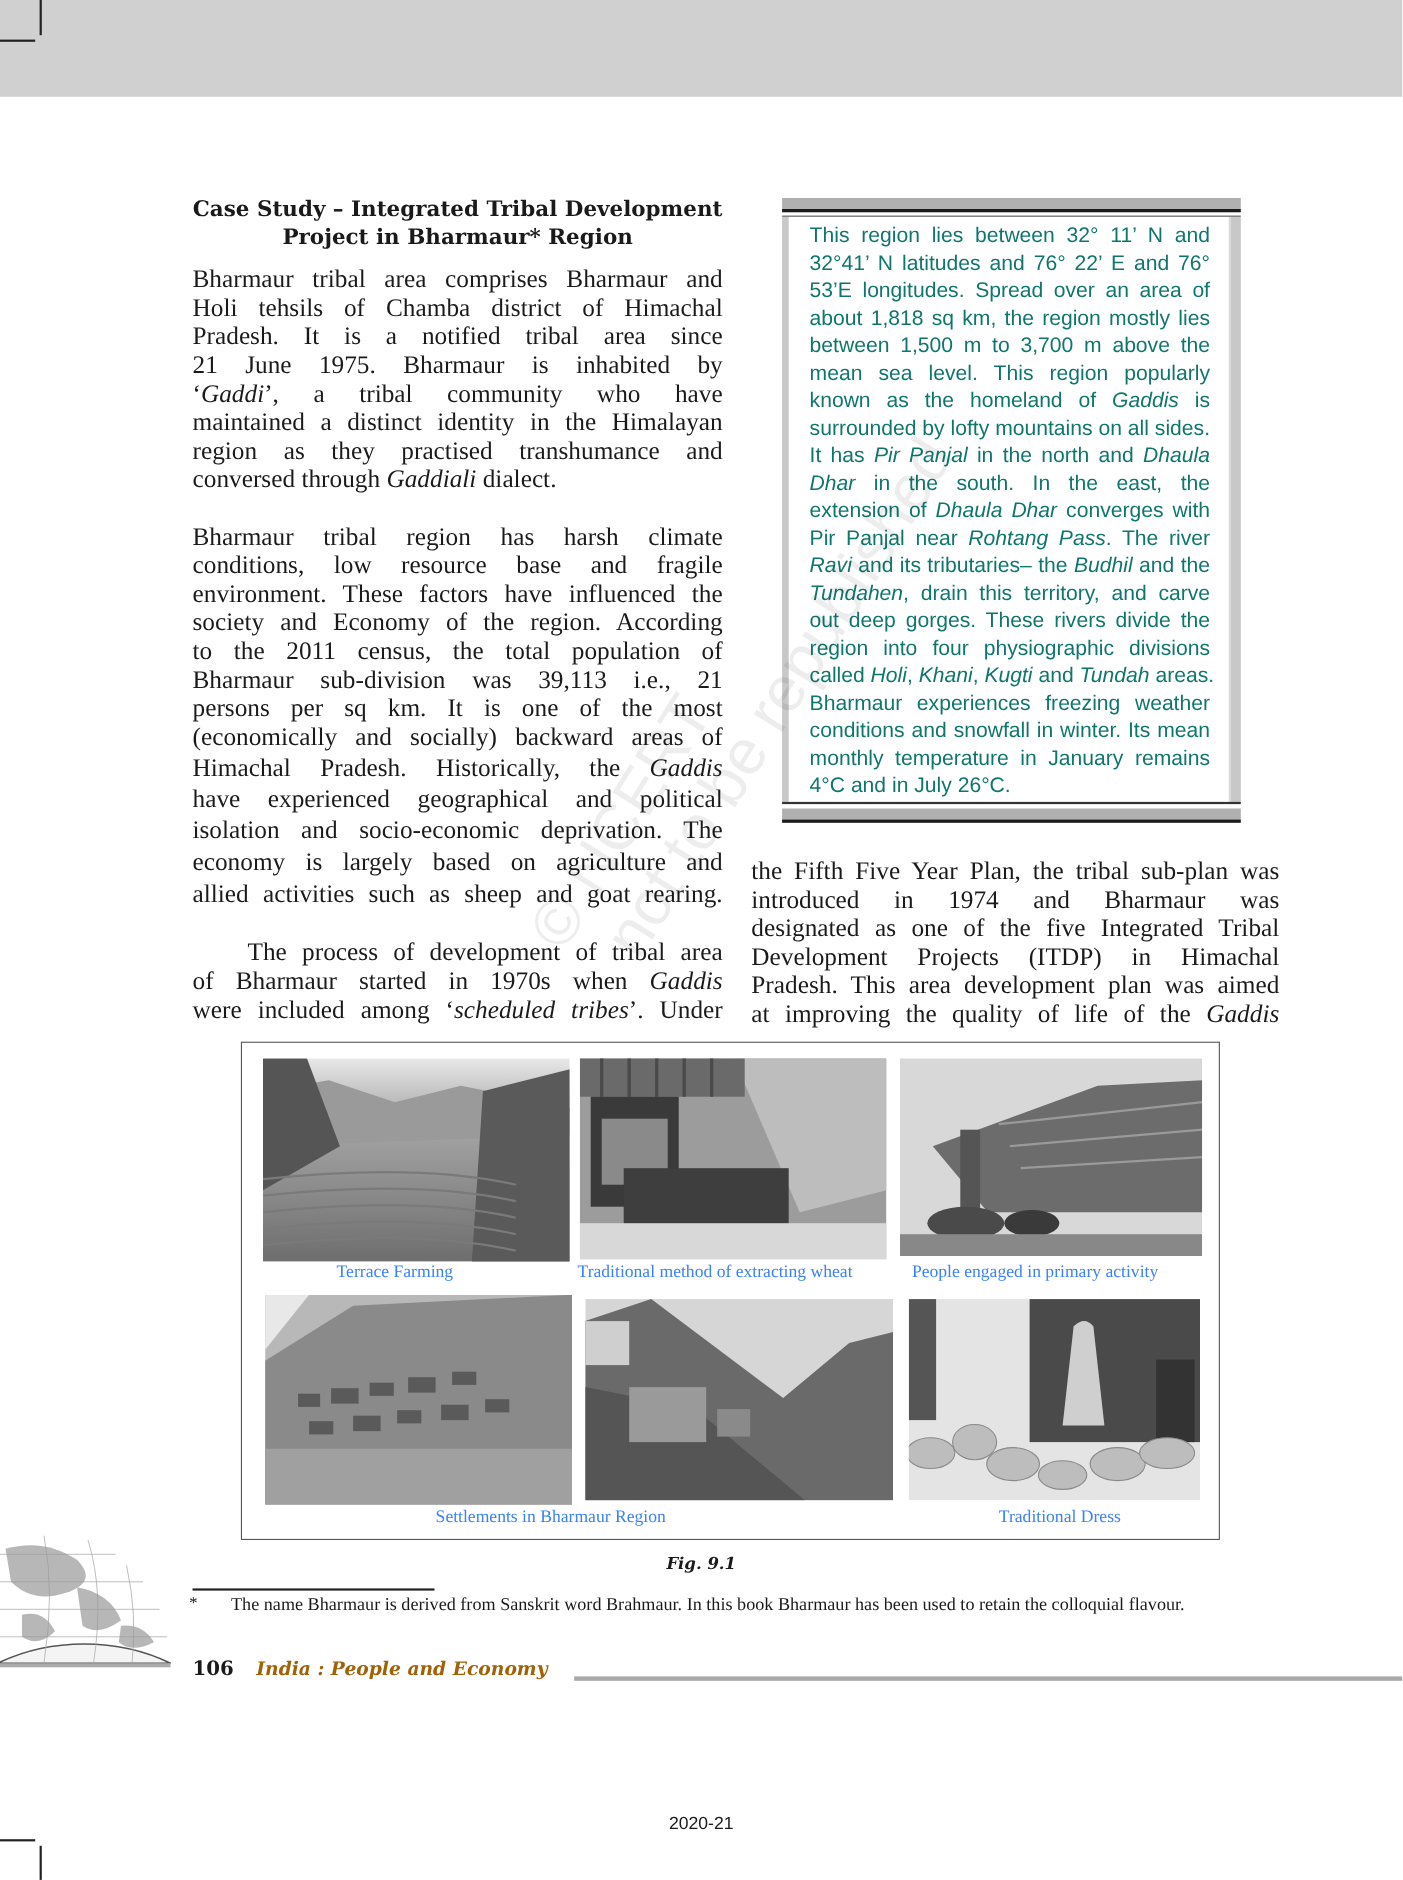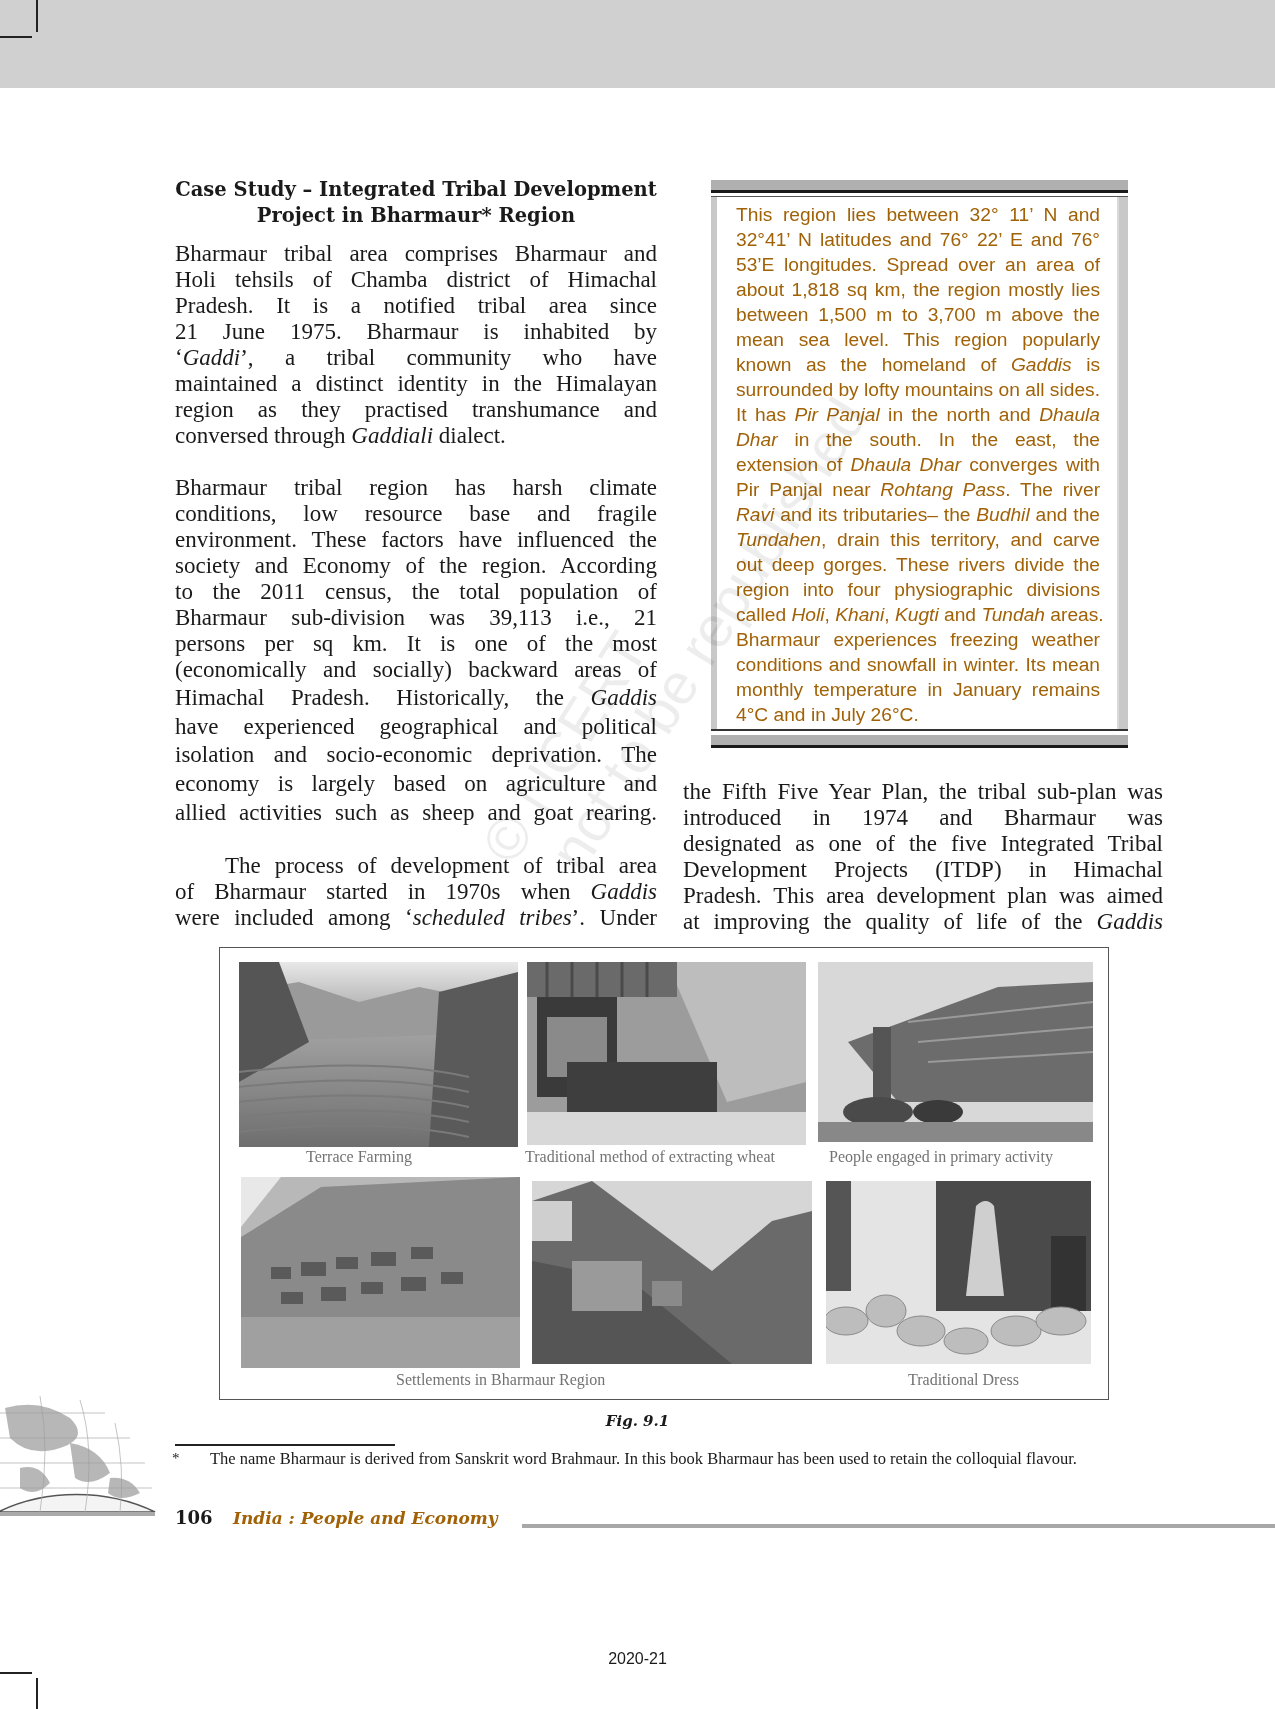--- a/index.html
+++ b/index.html
@@ -11,30 +11,30 @@
   .col p { margin:0; }
   .col .line { display:block; text-align:justify; text-align-last:justify; white-space:nowrap; }
   .col .line.last { text-align-last:left; }
   i { font-style:italic; }
   .box { position:absolute; left:711px; top:180px; width:417px; height:568px; }
   .box .band-top { position:absolute; left:0; top:0; width:417px; height:10px; background:#b0b0b0; }
   .box .rule-top { position:absolute; left:0; top:10px; width:417px; height:3px; background:#1a1a1a; }
   .box .rule-top2 { position:absolute; left:0; top:16px; width:417px; height:1px; background:#555; }
   .box .inner { position:absolute; left:0; top:17px; width:417px; height:533px; background:#c8c8c8; }
   .box .content { position:absolute; left:6px; top:17px; width:400px; height:533px; background:#fff; border-right:2px solid #d9d9d9; }
-  .box .text { position:absolute; left:25px; top:22px; width:364px; font-family:"Liberation Sans", sans-serif; font-size:19.2px; line-height:25px; color:#a16207; }
+  .box .text { position:absolute; left:25px; top:22px; width:364px; font-family:"Liberation Sans", sans-serif; font-size:19.2px; line-height:25px; color:#0f766e; }
   .box .text .line { display:block; text-align:justify; text-align-last:justify; white-space:nowrap; }
   .box .text .line.last { text-align-last:left; }
   .box .rule-bot { position:absolute; left:0; top:549px; width:417px; height:2px; background:#333; }
   .box .band-bot { position:absolute; left:0; top:555px; width:417px; height:10px; background:#b0b0b0; }
   .box .rule-bot2 { position:absolute; left:0; top:565px; width:417px; height:3px; background:#1a1a1a; }
   .figframe { position:absolute; left:219px; top:947px; width:890px; height:453px; border:1.5px solid #555; background:#fff; box-sizing:border-box; }
   .photo { position:absolute; overflow:hidden; }
   .photo svg { display:block; width:100%; height:100%; }
-  .cap { position:absolute; font-family:"Liberation Serif", serif; font-size:16px; color:#737373; white-space:nowrap; }
+  .cap { position:absolute; font-family:"Liberation Serif", serif; font-size:16px; color:#3b82f6; white-space:nowrap; }
   .figlabel { position:absolute; left:0; width:1275px; top:1412px; text-align:center; font-family:"DejaVu Serif", serif; font-weight:bold; font-style:italic; font-size:15px; }
   .fnrule { position:absolute; left:175px; top:1444px; width:220px; height:1.5px; background:#222; }
   .fnstar { position:absolute; left:172px; top:1450px; font-family:"Liberation Serif", serif; font-size:15px; }
   .fntext { position:absolute; left:210px; top:1448px; width:893px; font-family:"Liberation Serif", serif; font-size:16.5px; line-height:21px; text-align:justify; }
   .pagenum { position:absolute; left:175px; top:1507px; font-family:"DejaVu Serif", serif; font-weight:bold; font-size:18px; }
   .booktitle { position:absolute; left:233px; top:1508px; font-family:"DejaVu Serif", serif; font-weight:bold; font-style:italic; font-size:17px; color:#a16207; }
   .footrule { position:absolute; left:522px; top:1524px; width:753px; height:4px; background:#a8a8a8; }
   .year { position:absolute; left:0; width:1275px; top:1650px; text-align:center; font-family:"Liberation Sans", sans-serif; font-size:16px; }
   .globe { position:absolute; left:0; top:1388px; width:158px; height:128px; }
   .watermark { position:absolute; left:470px; top:840px; font-family:"Liberation Sans", sans-serif; font-size:58px; color:rgba(0,0,0,0.07); transform:rotate(-58deg); transform-origin:left top; white-space:nowrap; pointer-events:none; line-height:62px; }

